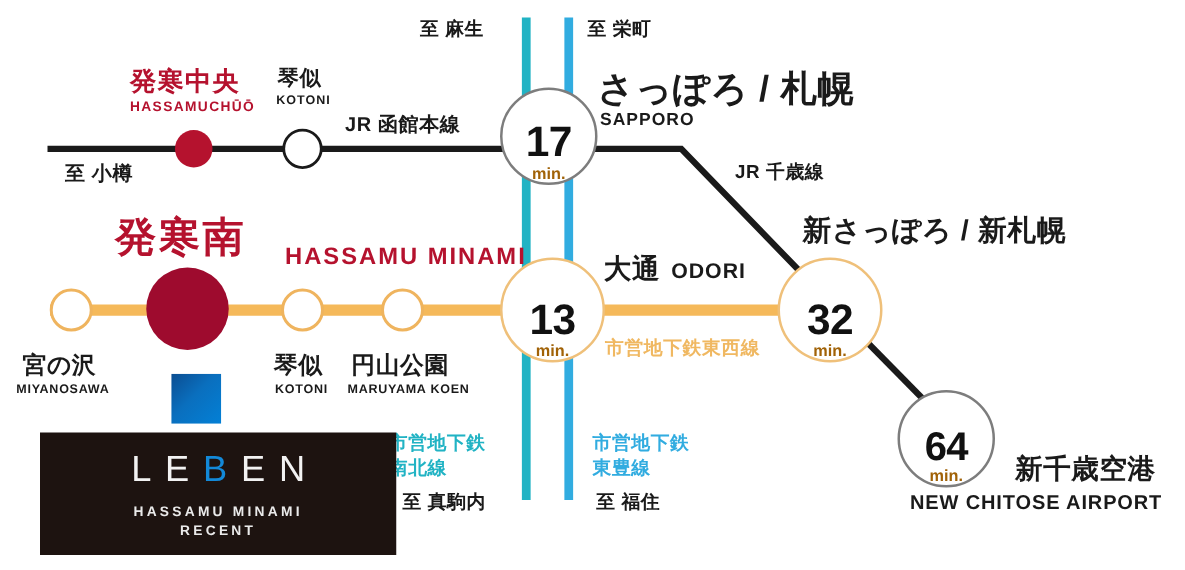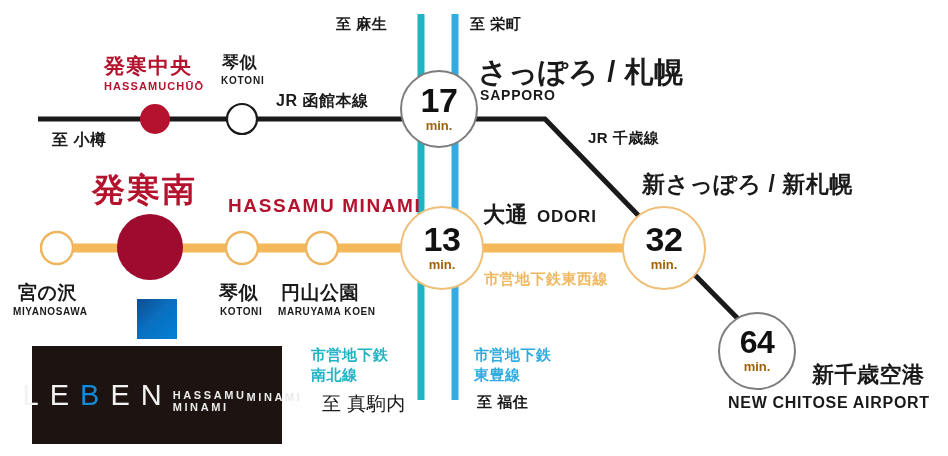--- a/index.html
+++ b/index.html
@@ -126,21 +126,21 @@
   .line-tozai {
     left: 484px; top: 271px;
     font-size: 15px; color: #f0b861; font-weight: 700; letter-spacing: 0.5px;
   }
   .line-nanboku {
     left: 311px; top: 345px;
     font-size: 15px; color: #21b3c4; font-weight: 700; line-height: 1.35;
   }
   .to-makomanai {
     left: 322px; top: 394px;
-    font-size: 19px; font-weight: 400;
+    font-size: 15px; font-weight: 700;
   }
   .line-toho {
     left: 474px; top: 345px;
     font-size: 15px; color: #31ace0; font-weight: 700; line-height: 1.35;
   }
   .to-fukuzumi {
     left: 477px; top: 394px;
     font-size: 15px; font-weight: 700;
   }
   .st-airport-jp {
@@ -153,21 +153,21 @@
   }
 
   
   .bubble {
     position: absolute;
     border-radius: 50%;
     background: #ffffff;
     display: flex;
     flex-direction: column;
     align-items: center;
-    justify-content: center;
+    justify-content: flex-end;
   }
   .bubble .num {
     font-size: 34px; font-weight: 700; color: #111; line-height: 0.92;
     letter-spacing: -0.5px;
   }
   .bubble .unit {
     font-size: 13px; font-weight: 700; color: #a16207; margin-top: 1px;
   }
   .bubble.dark { border: 2px solid #7d7d7d; }
   .bubble.warm { border: 2px solid #efc07a; }
@@ -182,23 +182,23 @@
   #loc-marker {
     position: absolute;
     left: 136px; top: 298px;
     width: 42px; height: 42px;
     background: linear-gradient(135deg, #0b4d91 0%, #0a6fbe 45%, #0380d6 100%);
     border: 1.5px solid #ffffff;
   }
   #leben-logo {
     position: absolute;
     left: 32px; top: 346px;
-    width: 250px; height: 98px;
+    width: 285px; height: 98px;
     background: #1d1310;
-    display: flex; 
+    display: flex; flex-direction: column;
     align-items: center; justify-content: center;
   }
   .leben-word {
     font-size: 29px; font-weight: 400; letter-spacing: 11px;
     color: #f2f2f2; margin-left: 11px;
     font-family: "Liberation Sans", "DejaVu Sans", sans-serif;
   }
   .leben-word .b { color: #1389d8; }
   .leben-sub1 {
     margin-top: 11px;
@@ -304,16 +304,16 @@
     <div>市営地下鉄</div>
     <div>東豊線</div>
   </div>
   <div class="lbl jp to-fukuzumi">至 福住</div>
 
   <div id="loc-marker"></div>
 
   <div id="leben-logo">
     <div class="leben-word"><span>L</span><span>E</span><span class="b">B</span><span>E</span><span>N</span></div>
     <div class="leben-sub1">HASSAMU MINAMI</div>
-    <div class="leben-sub2">MINAMI</div>
+    <div class="leben-sub2">RECENT</div>
   </div>
 
 </div>
 
 </body></html>

